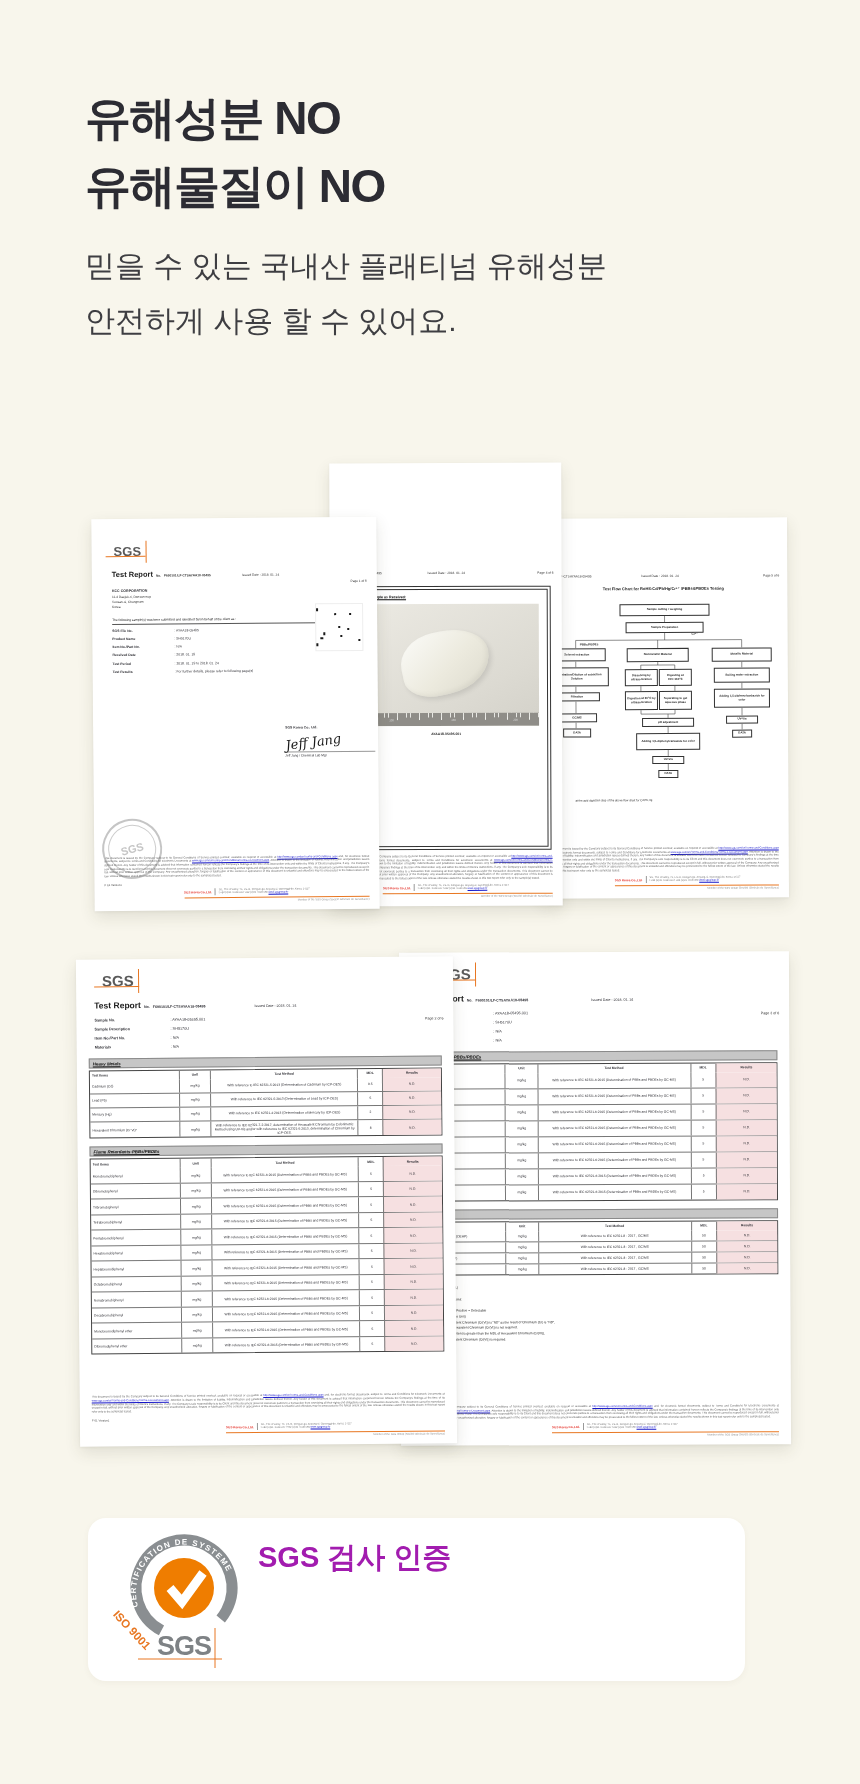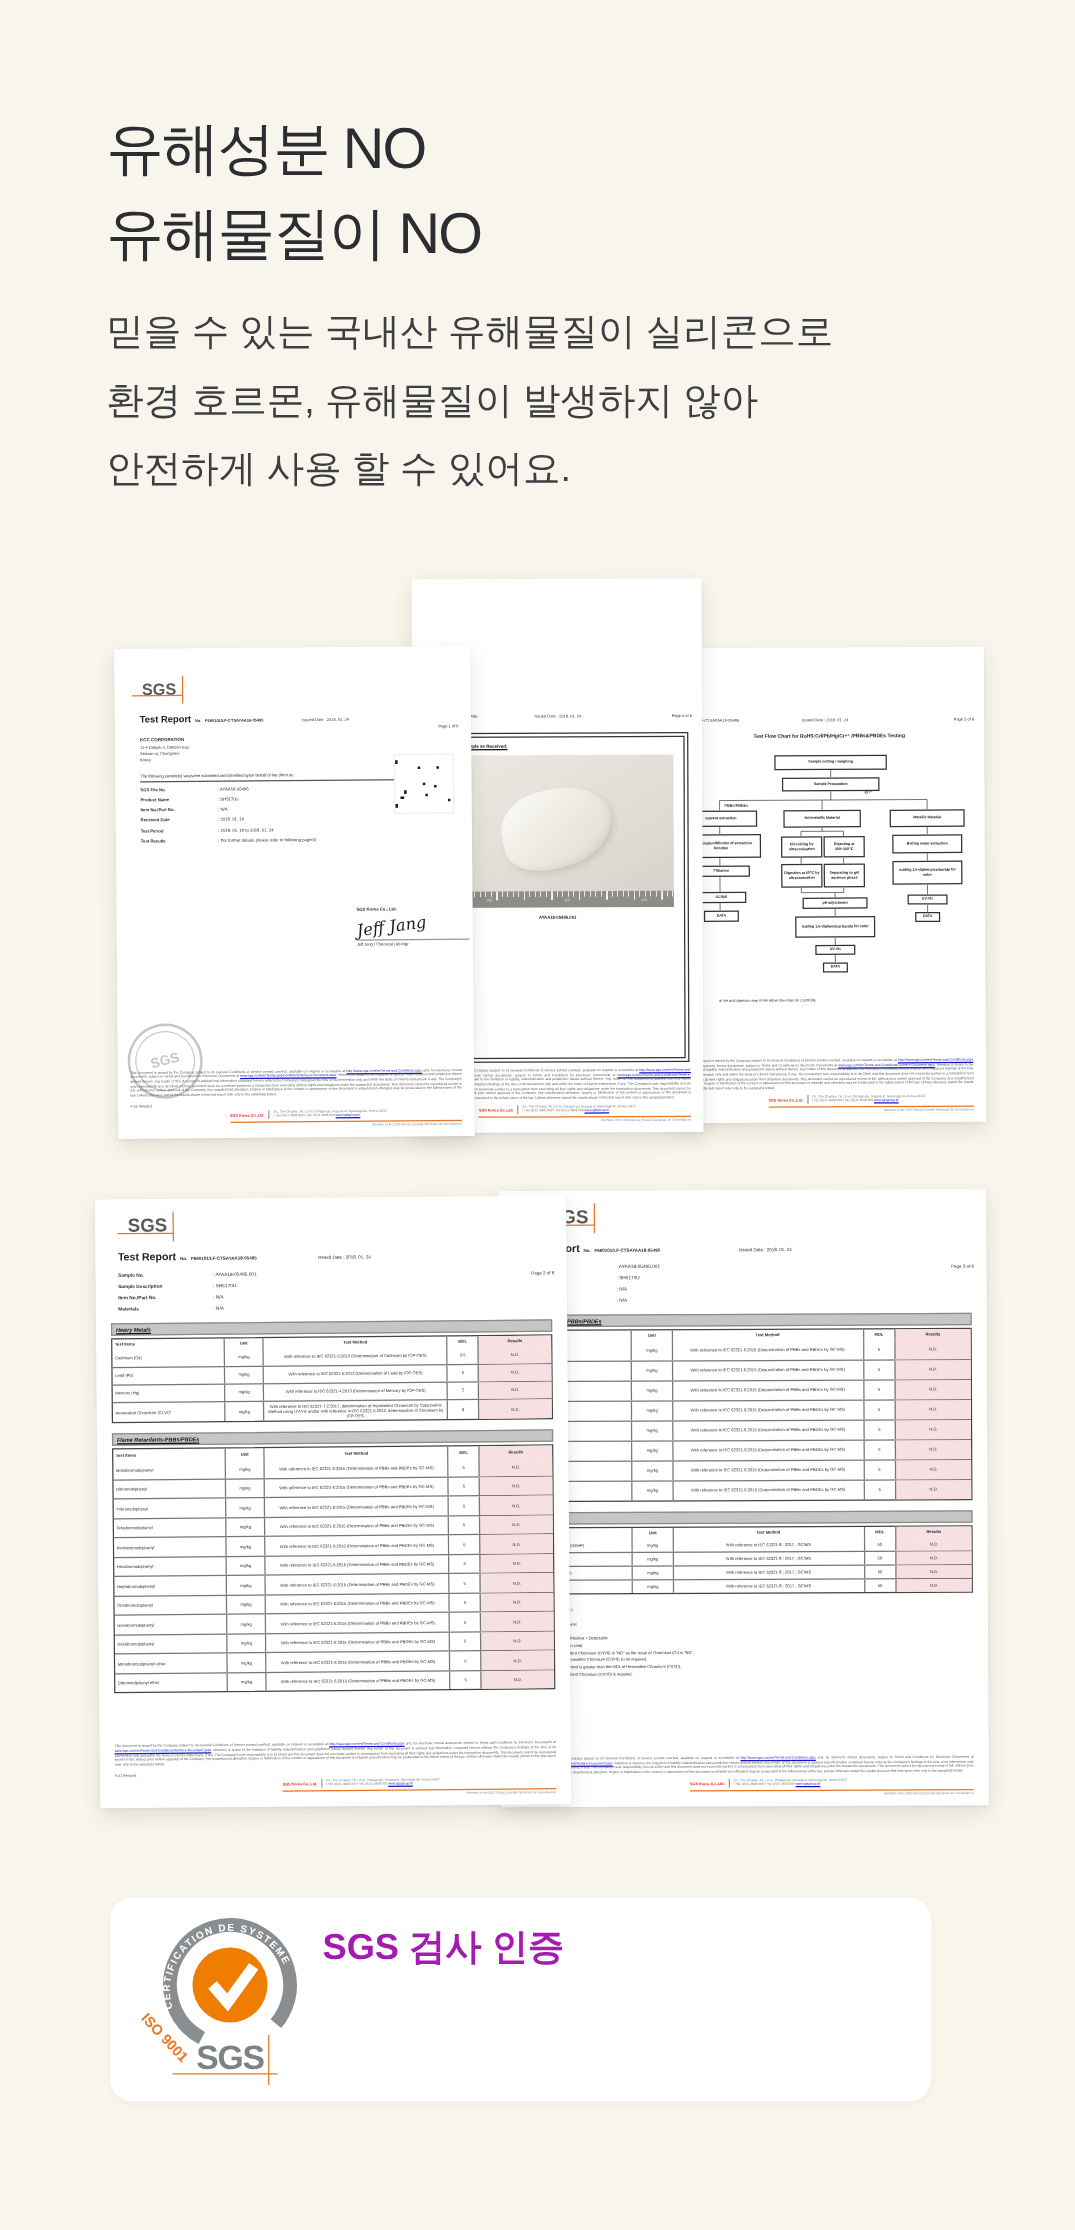--- a/index.html
+++ b/index.html
@@ -1,20 +1,20 @@
 <!DOCTYPE html>
 <html><head>
 <meta charset="utf-8">
 <style>
   html,body{margin:0;padding:0;background:#f8f6ec;}
   .stage{position:relative;width:860px;height:1784px;background:#f8f6ec;overflow:hidden;
          font-family:"Liberation Sans","DejaVu Sans",sans-serif;color:#2d2d33;}
   
   .hero-heading{position:absolute;left:85px;top:84px;font-size:46px;line-height:68px;
-                font-weight:400;letter-spacing:-1.5px;color:#2c2c33;}
+                font-weight:700;letter-spacing:-1.5px;color:#2c2c33;}
   .hero-paragraph{position:absolute;left:85px;top:238px;font-size:30px;line-height:55px;
                   font-weight:500;color:#3e3e42;}
   
   .doc{position:absolute;background:#fff;box-shadow:0 6px 16px rgba(60,55,30,.12),0 1px 3px rgba(0,0,0,.06);}
   .p1{left:93px;top:518px;width:285px;height:392px;z-index:3;transform:rotate(-0.5deg);}
   .p4{left:330px;top:463px;width:232px;height:443px;z-index:2;transform:rotate(-0.2deg);}
   .p5{left:540px;top:518px;width:248px;height:380px;z-index:1;transform:rotate(-0.3deg);}
   .p2{left:78px;top:958px;width:377px;height:487px;z-index:2;transform:rotate(-0.5deg);}
   .p3{left:400px;top:952px;width:390px;height:493px;z-index:1;transform:rotate(-0.25deg);}
   .sgslogo{position:relative;display:inline-block;font-weight:800;color:#5a5a5a;line-height:1;}
@@ -80,22 +80,21 @@
 </head>
 <body>
 
 <div class="stage">
 
   <div class="hero-heading">
       <div>유해성분 NO</div>
       <div>유해물질이 NO</div>
     </div>
   <div class="hero-paragraph">
-      <div>믿을 수 있는 국내산 유해물질이 실리콘으로</div>
-      <div>환경 호르몬, 유해물질이 발생하지 않아</div>
+      <div>믿을 수 있는 국내산 플래티넘 유해성분</div>
       <div>안전하게 사용 할 수 있어요.</div>
     </div>
 
   <div class="doc p5">
     <div class="tiny" style="position:absolute;left:6px;top:56px;white-space:nowrap;">F690101/LF-CTSAYAA18-05495</div>
     <div class="tiny" style="position:absolute;left:102px;top:56px;white-space:nowrap;">Issued Date :  2018. 01. 24</div>
     <div class="pagelabel" style="right:8px;top:56px;">Page 5 of 6</div>
     <div style="position:absolute;left:2px;top:68px;width:244px;text-align:center;font-size:4px;font-weight:800;color:#222;">Test Flow Chart for RoHS:Cd/Pb/Hg/Cr⁶⁺ /PBBs&amp;PBDEs Testing</div>
 
     <svg style="position:absolute;inset:0;pointer-events:none;" width="248" height="380" viewBox="0 0 248 380">

